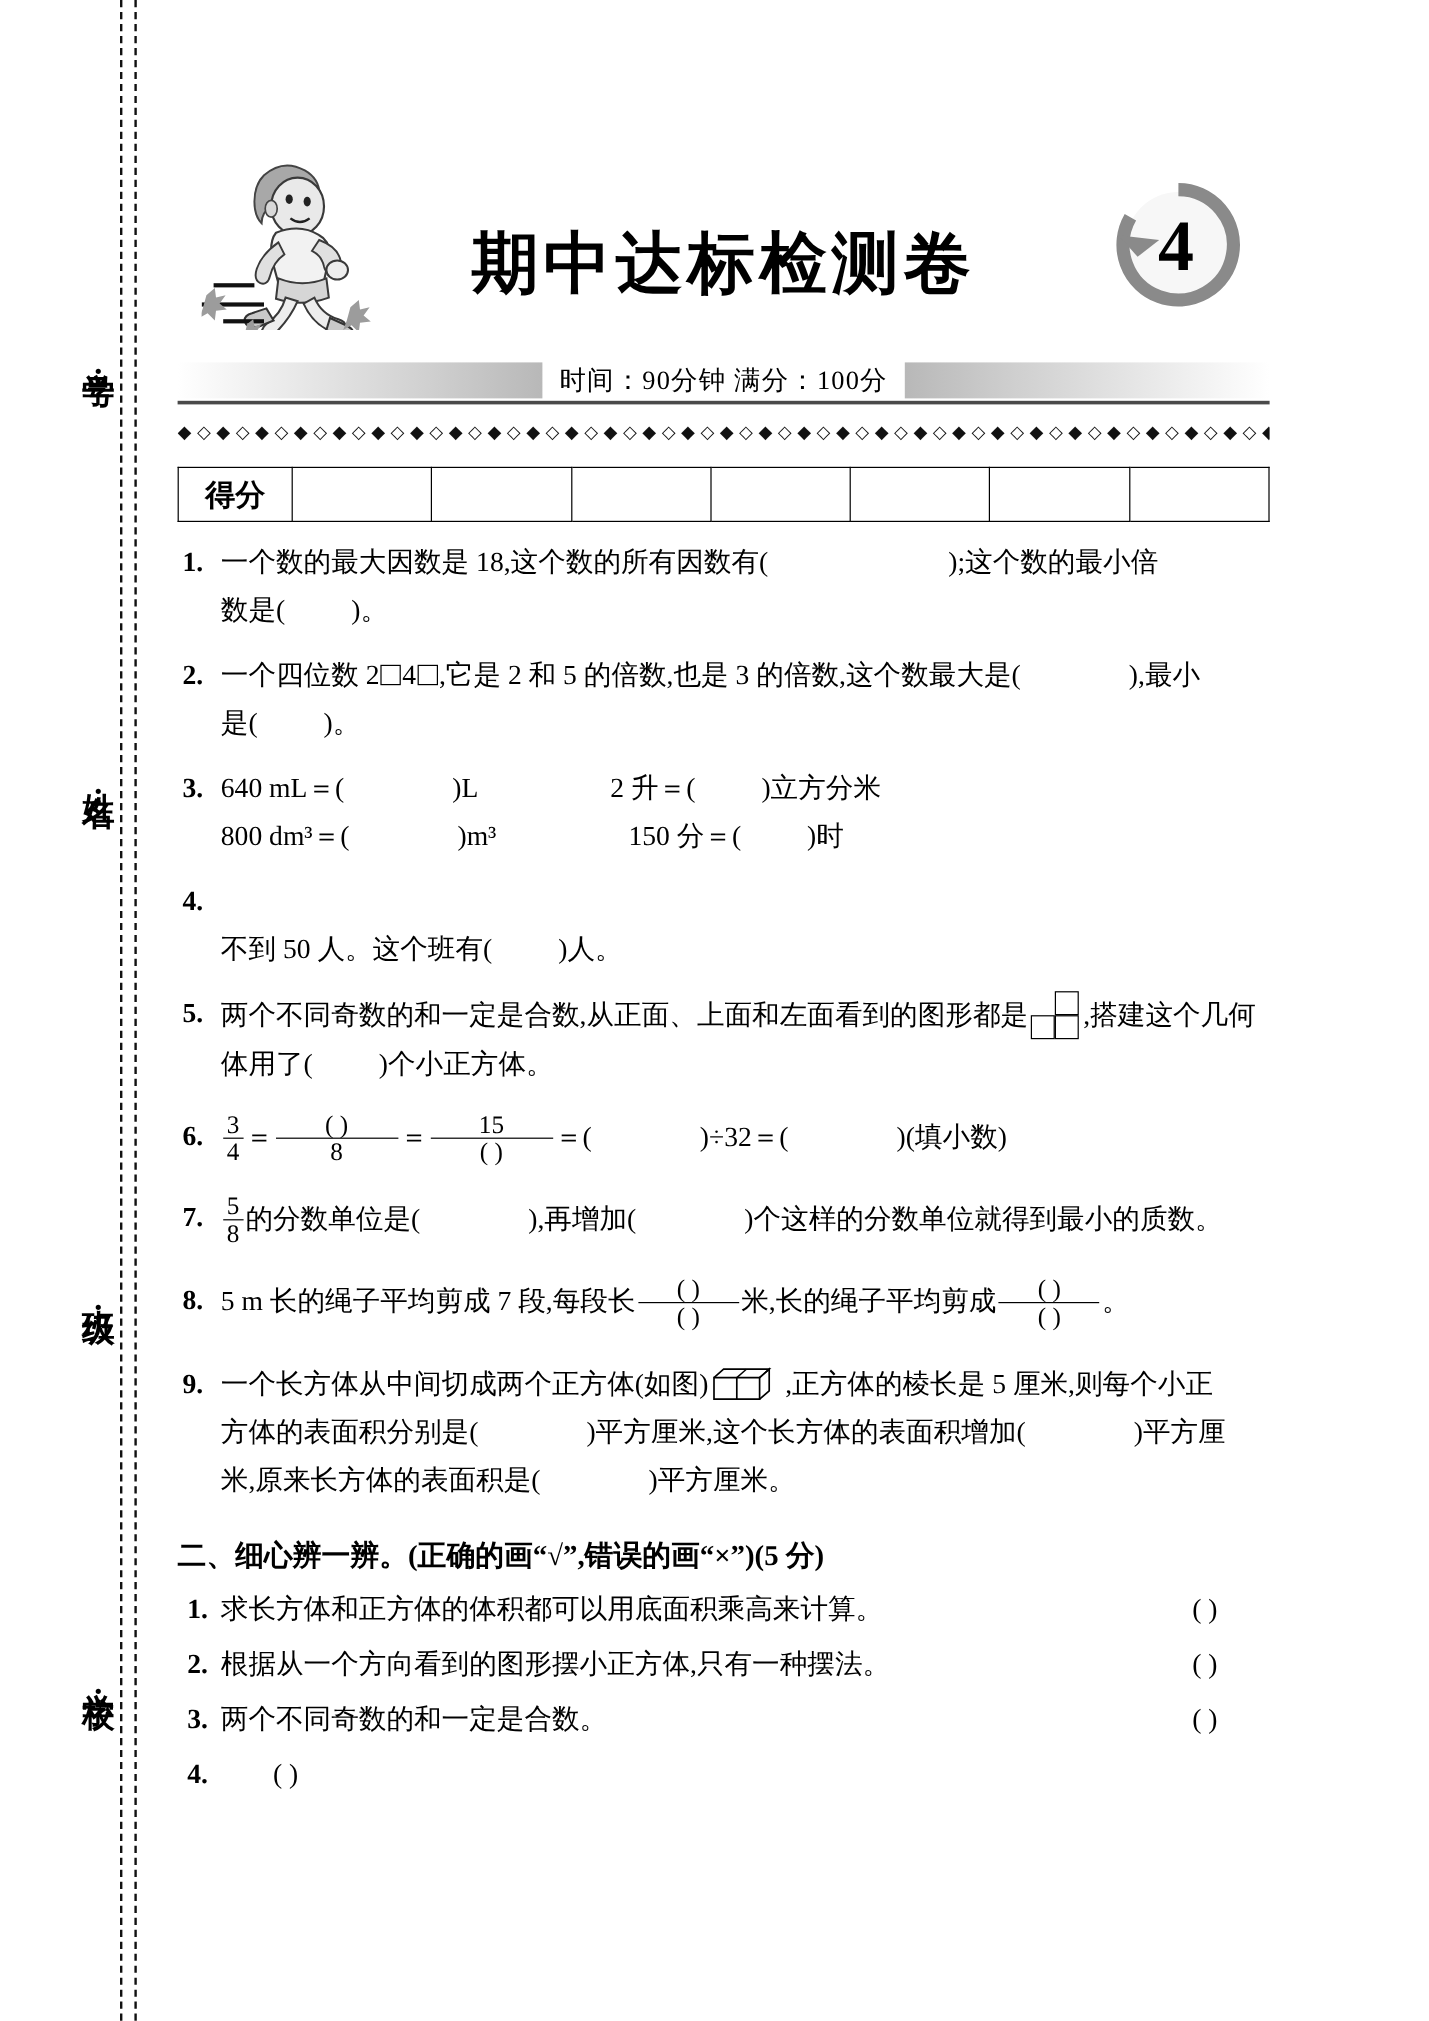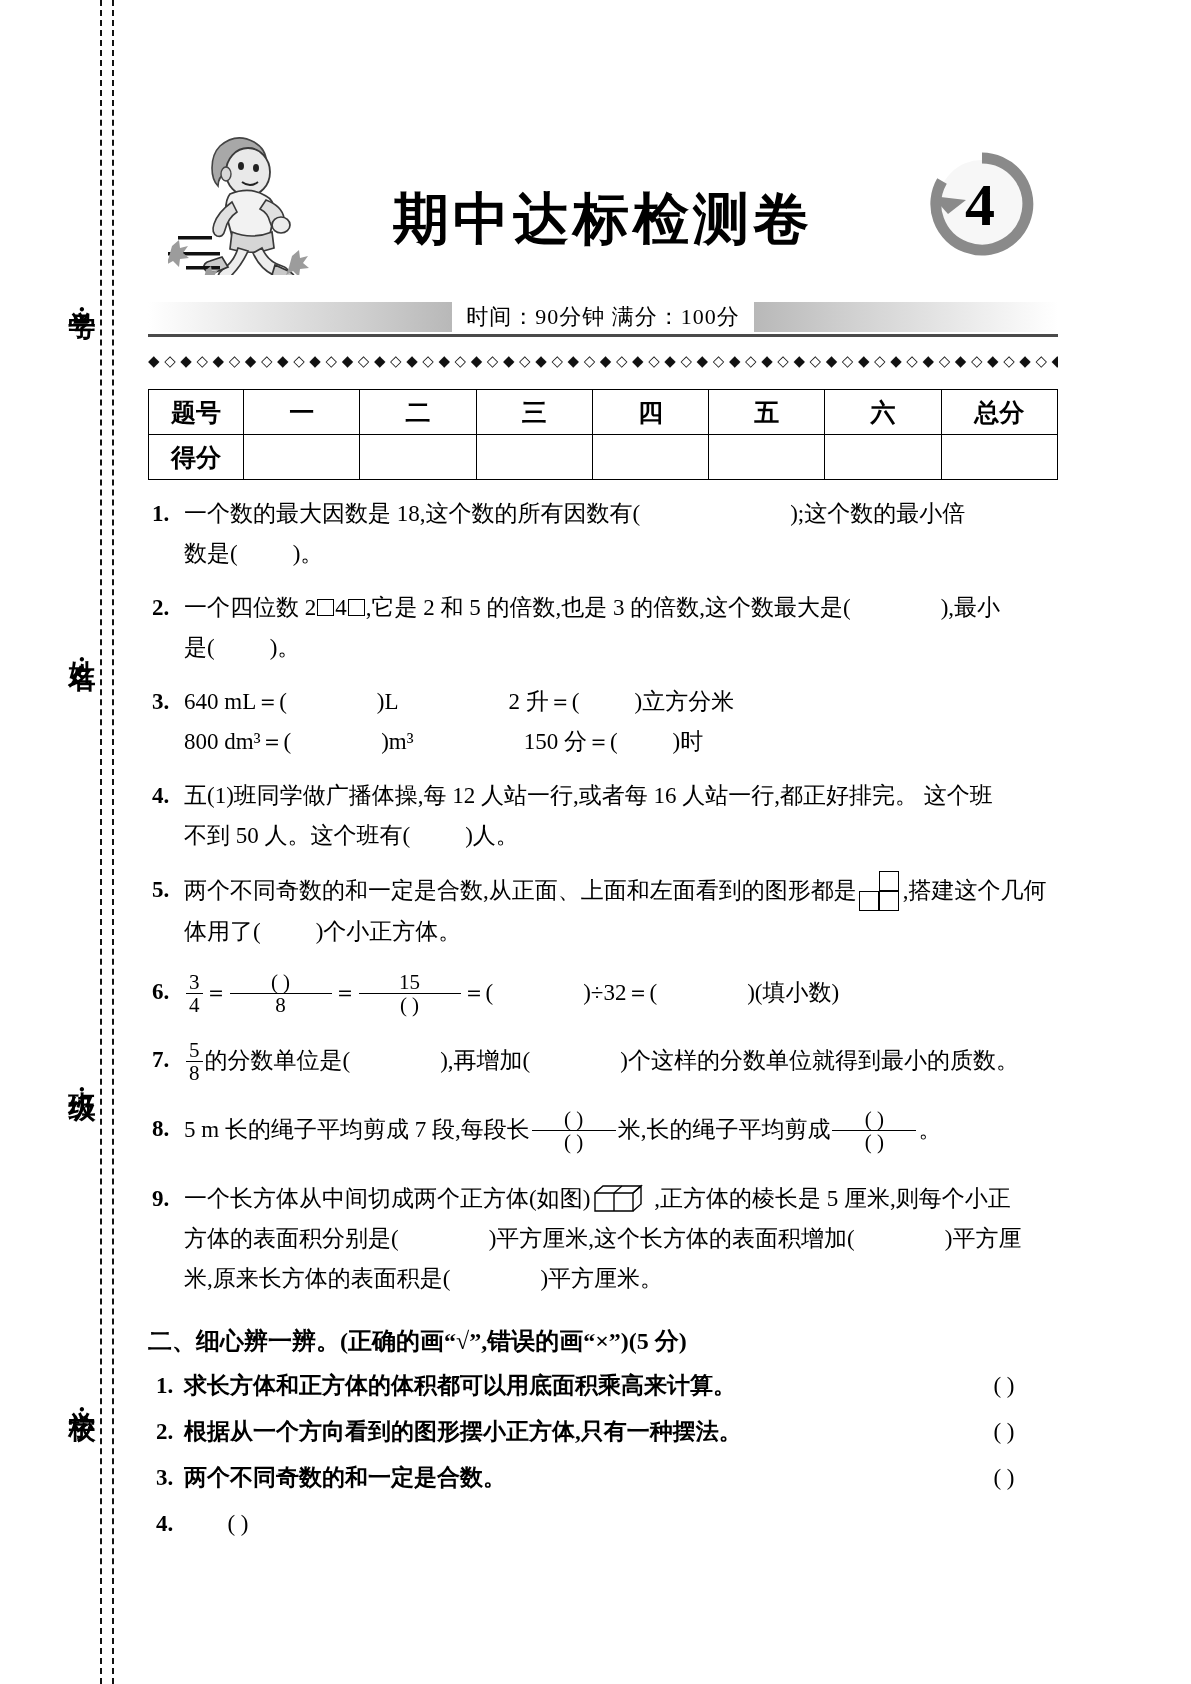--- a/index.html
+++ b/index.html
@@ -247,21 +247,21 @@
   .tf-row {
     margin-top: 12px;
     font-size: 23px;
     line-height: 34px;
     padding-left: 36px;
     position: relative;
     display: flex;
     align-items: baseline;
   }
   .tf-row .qn { position: absolute; left: 8px; font-weight: bold; }
-  .tf-row .tf-text { flex: 1 1 auto; font-weight: bold; }
+  .tf-row .tf-text { flex: 1 1 auto; }
   .tf-row .tf-mark { flex: 0 0 auto; width: 108px; text-align: center; }
 </style>
 </head>
 <body>
 
 <div class="dash-line l1"></div>
 <div class="dash-line l2"></div>
 
 <div class="side-labels">
   <div class="side-label" style="top:290px;">学号:</div>
@@ -328,30 +328,20 @@
     <div class="grad-left"></div>
     <div class="meta-text">时间：90分钟    满分：100分</div>
     <div class="grad-right"></div>
   </div>
   <div class="rule-under"></div>
 
   <div class="diamond-row">◆◇◆◇◆◇◆◇◆◇◆◇◆◇◆◇◆◇◆◇◆◇◆◇◆◇◆◇◆◇◆◇◆◇◆◇◆◇◆◇◆◇◆◇◆◇◆◇◆◇◆◇◆◇◆◇◆◇◆◇◆◇</div>
 
   <table class="score-table">
     <tbody>
-        <tr>
-      <td class="head-cell">题号</td>
-      <td>一</td>
-      <td>二</td>
-      <td>三</td>
-      <td>四</td>
-      <td>五</td>
-      <td>六</td>
-      <td>总分</td>
-    </tr>
     <tr>
       <td class="head-cell">得分</td>
       <td></td>
       <td></td>
       <td></td>
       <td></td>
       <td></td>
       <td></td>
       <td></td>
     </tr>
@@ -372,21 +362,21 @@
   </div>
 
   <div class="q">
     <span class="qn">3.</span>
     <span>640 mL＝(</span><span class="blank-m"></span><span>)L</span><span class="gap-m"></span><span>2 升＝(</span><span class="blank-s"></span><span>)立方分米</span><br>
     <span>800 dm³＝(</span><span class="blank-m"></span><span>)m³</span><span class="gap-m"></span><span>150 分＝(</span><span class="blank-s"></span><span>)时</span>
   </div>
 
   <div class="q">
     <span class="qn">4.</span>
-    <span>五(1)班同学做广播体操,每 12 人站一行,或者每 16 人站一行,都正好排完。 这个班</span><br>
+    <br>
     <span>不到 50 人。这个班有(</span><span class="blank-s"></span><span>)人。</span>
   </div>
 
   <div class="q">
     <span class="qn">5.</span>
     <span>两个不同奇数的和一定是合数,从正面、上面和左面看到的图形都是</span><span class="fig-tromino"><i class="a"></i><i class="b"></i><i class="c"></i></span><span>,搭建这个几何</span><br>
     <span>体用了(</span><span class="blank-s"></span><span>)个小正方体。</span>
   </div>
 
   <div class="q" style="margin-top:20px;">

